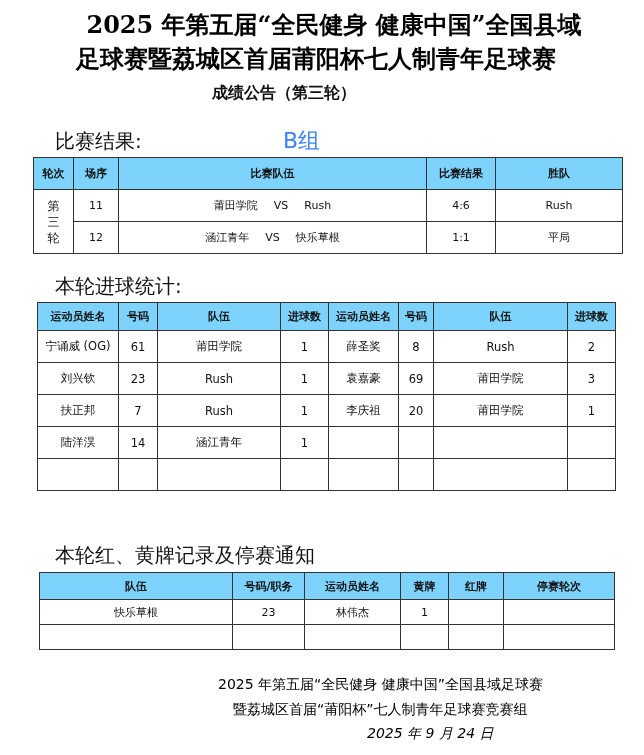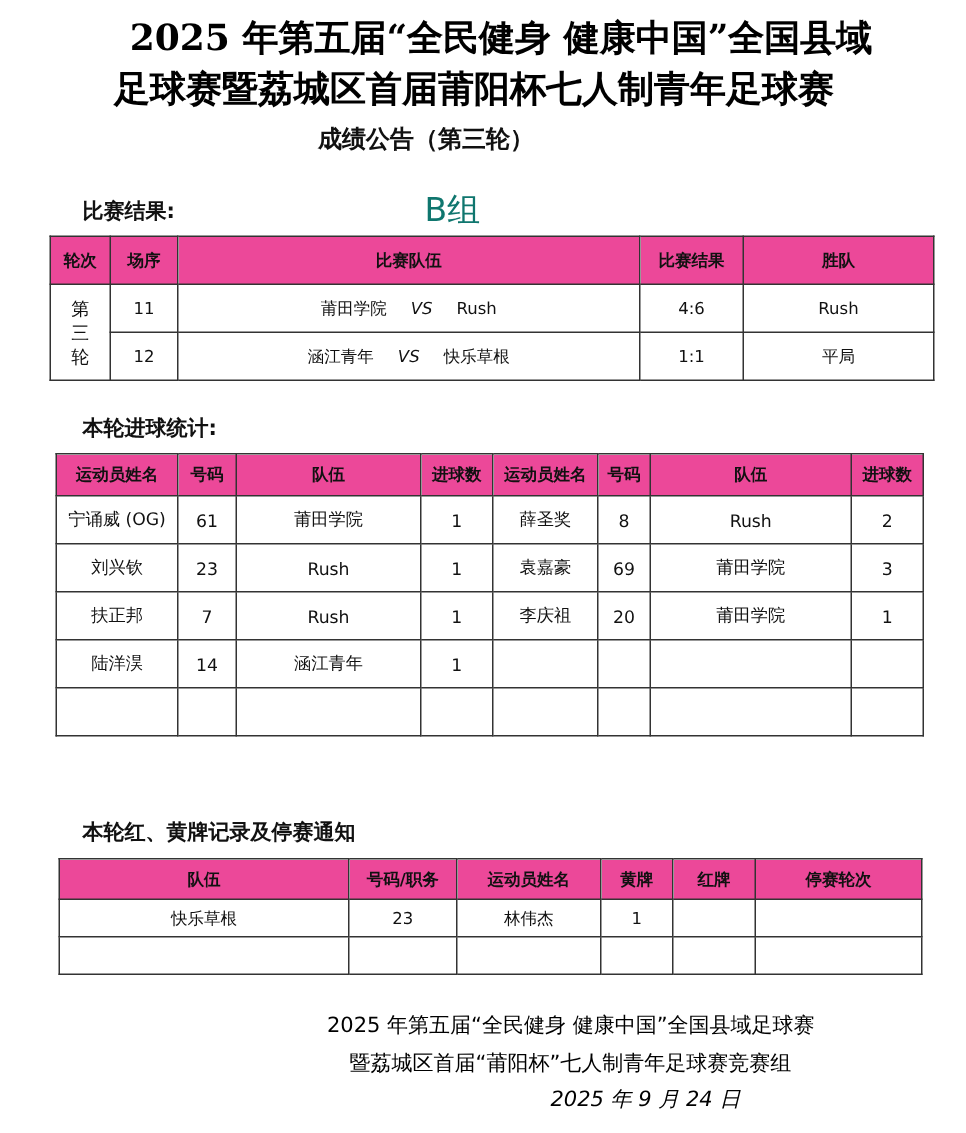--- a/index.html
+++ b/index.html
@@ -1,30 +1,30 @@
 <!DOCTYPE html>
 <html><head>
 <meta charset="utf-8">
 <style>
   html, body { margin: 0; padding: 0; background: #ffffff; }
   body { width: 644px; height: 755px; position: relative; overflow: hidden; font-family: "DejaVu Sans", "Liberation Sans", sans-serif; color: #111; }
   .title { position: absolute; left: 0; width: 644px; text-align: center; font-family: "DejaVu Serif", "Liberation Serif", serif; font-weight: bold; color: #000; letter-spacing: 0px; white-space: nowrap; }
   .t1 { top: 8px; font-size: 24px; line-height: 34px; left: 12px; }
   .t2 { top: 42px; font-size: 24px; line-height: 34px; left: -6px; }
   .subtitle { position: absolute; top: 82px; left: 0; width: 568px; text-align: center; font-weight: bold; font-size: 16px; line-height: 22px; }
-  .sec { position: absolute; font-weight: bold; font-size: 14px; line-height: 20px; }
-  .group-tag { position: absolute; left: 283px; top: 127px; font-size: 22px; line-height: 28px; color: #0f766e; }
+  .sec { position: absolute; font-weight: normal; font-size: 20px; line-height: 20px; }
+  .group-tag { position: absolute; left: 283px; top: 127px; font-size: 22px; line-height: 28px; color: #3b82f6; }
   table { position: absolute; border-collapse: collapse; table-layout: fixed; font-size: 11px; }
   td, th { border: 1.5px solid #333; text-align: center; vertical-align: middle; padding: 0; overflow: hidden; white-space: nowrap; }
-  th { background: #ec4899; font-weight: bold; color: #111; font-size: 11px; }
+  th { background: #7dd3fc; font-weight: bold; color: #111; font-size: 11px; }
   table.t-results { left: 33px; top: 157px; width: 589px; }
   table.t-results th { height: 31px; }
   table.t-results td { height: 31px; }
   .vs-cell span { display: inline-block; }
-  .vs-cell .vs { margin: 0 16px; font-style: italic; }
+  .vs-cell .vs { margin: 0 16px; }
   .round-cell { line-height: 16px; font-size: 12px; }
   table.t-goals { left: 37px; top: 302px; width: 578px; }
   table.t-goals th { height: 27px; }
   table.t-goals td { height: 31px; font-size: 11.5px; margin-left: 28px; }
   table.t-cards { left: 39px; top: 572px; width: 575px; }
   table.t-cards th { height: 26px; }
   table.t-cards td { height: 24px; }
   .footer { position: absolute; left: 0; width: 644px; font-size: 14px; line-height: 24px; color: #000; white-space: nowrap; }
   .f1 { top: 672px; left: 218px; width: auto; }
   .f2 { top: 697px; left: 233px; width: auto; }

